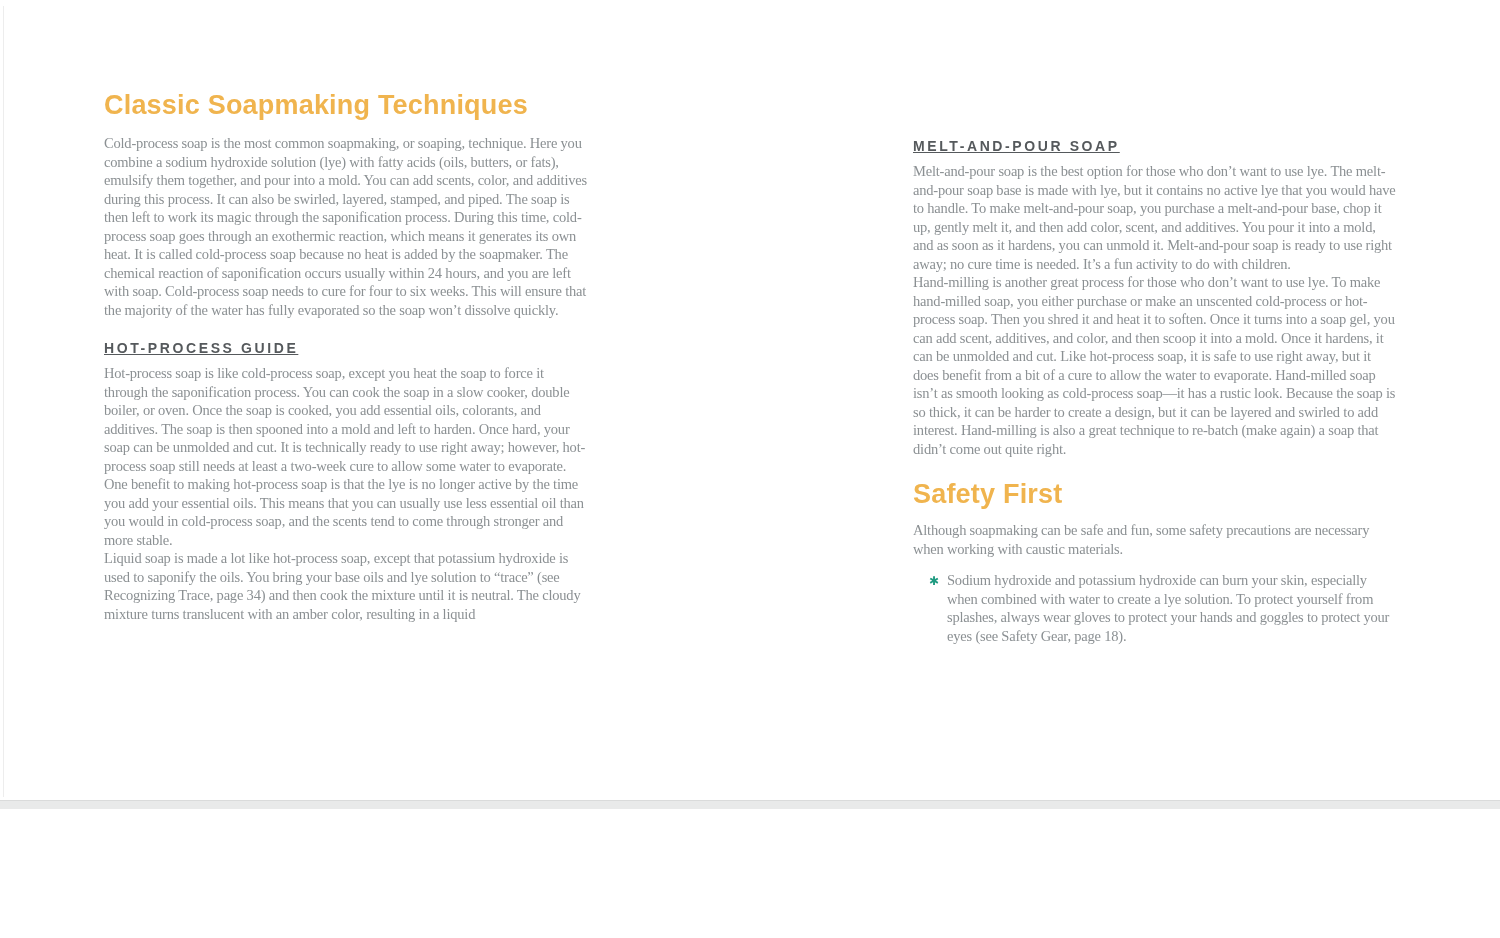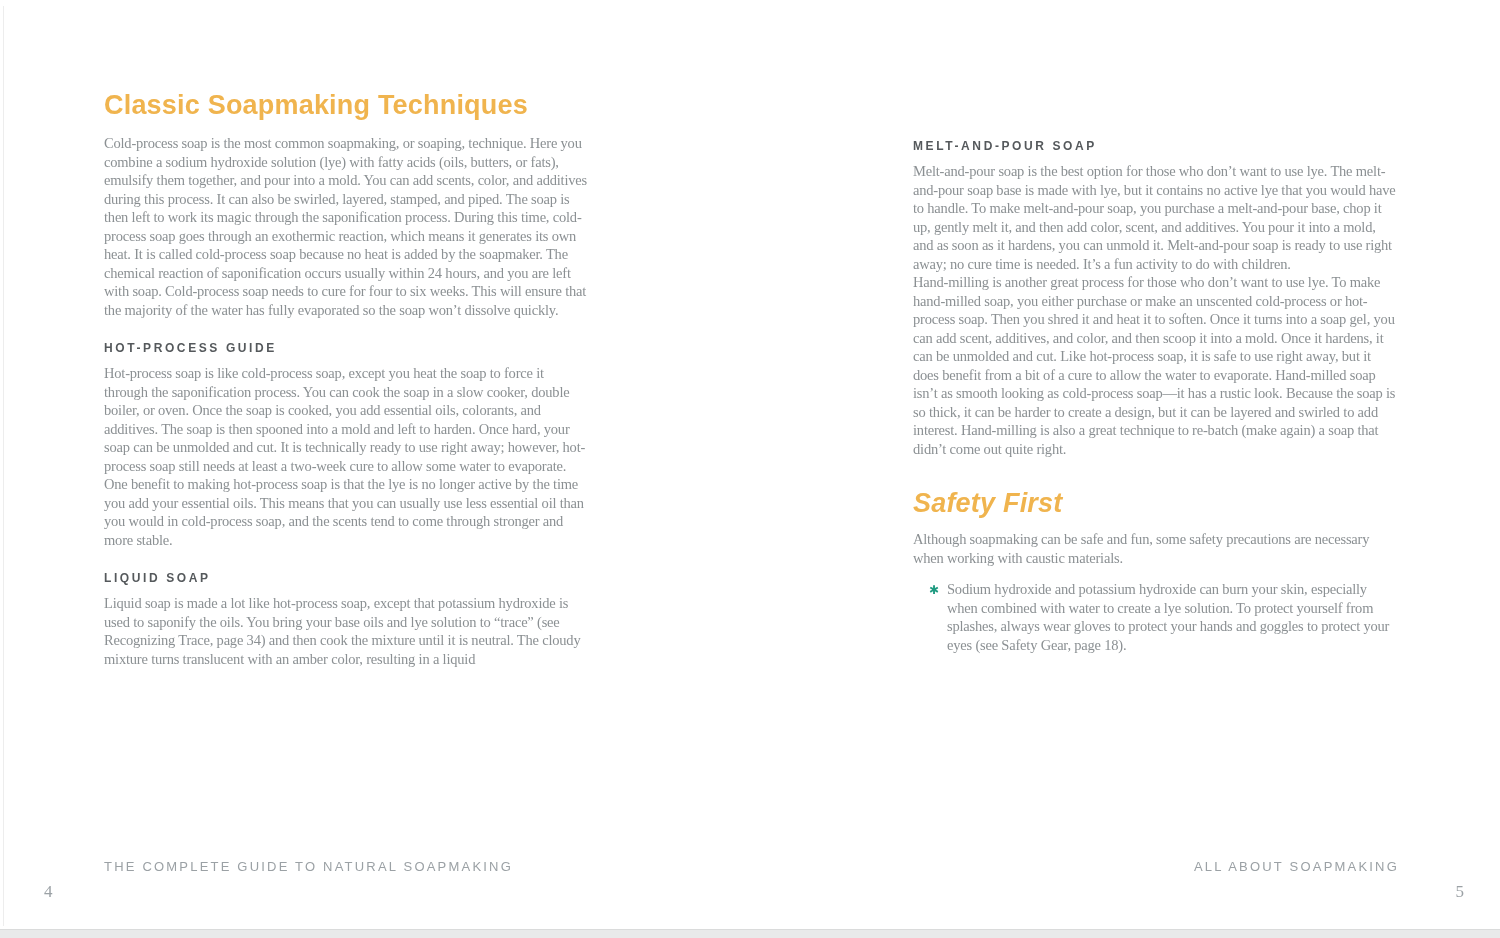--- a/index.html
+++ b/index.html
@@ -1,18 +1,18 @@
 <!DOCTYPE html>
 <html style="--accent-orange: #F0B44E; --accent-teal: #1E9A80; --heading-gray: #55595C; --body-gray: #8B9093; --footer-gray: #9BA1A5;"><head>
 <meta charset="utf-8">
 <style>
   html,body{margin:0;padding:0;background:#ffffff;}
   .spread{
     position:relative;
-    width:1500px;height:938px;
+    width:1500px;height:809px;
     background:#ffffff;
     font-family:"Liberation Serif","DejaVu Serif",serif;
     overflow:hidden;
   }
   
   .edge-left{
     position:absolute;left:3px;top:6px;bottom:12px;width:1px;
     background:#ededed;
   }
   
@@ -29,40 +29,40 @@
     font-family:"Liberation Sans","DejaVu Sans",sans-serif;
     font-weight:bold;
     font-size:27px;line-height:31px;
     letter-spacing:0.2px;
     color:var(--accent-orange,#F0B44E);
   }
   .section-heading{
     margin:21px 0 7px 0;
     font-family:"Liberation Sans","DejaVu Sans",sans-serif;
     font-weight:bold;
-    font-size:12px;line-height:17px;
+    font-size:14px;line-height:17px;
     letter-spacing:2.6px;
     color:var(--heading-gray,#55595C);
+    text-decoration:underline;
   }
   .body-text{
     margin:0;
     font-size:14.5px;line-height:18.5px;
     letter-spacing:-0.2px;
     color:var(--body-gray,#8B9093);
   }
   .body-text em{font-style:italic;}
 
   .safety-title{
-    margin:30px 0 11px 0;
+    margin:21px 0 11px 0;
     font-family:"Liberation Sans","DejaVu Sans",sans-serif;
     font-weight:bold;
     font-size:27px;line-height:31px;
     letter-spacing:0.2px;
     color:var(--accent-orange,#F0B44E);
-    font-style:italic;
   }
   .bullet-item{
     position:relative;
     margin:13px 0 0 18px;
     padding-left:16px;
   }
   .bullet-marker{
     position:absolute;left:-2px;top:1px;
     font-size:12px;line-height:18px;
     color:var(--accent-teal,#1E9A80);
@@ -93,21 +93,20 @@
   <div class="edge-left"></div>
 
   <div class="col col-left">
     <h1 class="chapter-title">Classic Soapmaking Techniques</h1>
 
     <p class="body-text">Cold-process soap is the most common soapmaking, or soaping, technique. Here you combine a sodium hydroxide solution (lye) with fatty acids (oils, butters, or fats), emulsify them together, and pour into a mold. You can add scents, color, and additives during this process. It can also be swirled, layered, stamped, and piped. The soap is then left to work its magic through the saponification process. During this time, cold-process soap goes through an exothermic reaction, which means it generates its own heat. It is called cold-process soap because no heat is added by the soapmaker. The chemical reaction of saponification occurs usually within 24 hours, and you are left with soap. Cold-process soap needs to cure for four to six weeks. This will ensure that the majority of the water has fully evaporated so the soap won’t dissolve quickly.</p>
 
     <h2 class="section-heading">HOT-PROCESS GUIDE</h2>
     <p class="body-text">Hot-process soap is like cold-process soap, except you heat the soap to force it through the saponification process. You can cook the soap in a slow cooker, double boiler, or oven. Once the soap is cooked, you add essential oils, colorants, and additives. The soap is then spooned into a mold and left to harden. Once hard, your soap can be unmolded and cut. It is technically ready to use right away; however, hot-process soap still needs at least a two-week cure to allow some water to evaporate. One benefit to making hot-process soap is that the lye is no longer active by the time you add your essential oils. This means that you can usually use less essential oil than you would in cold-process soap, and the scents tend to come through stronger and more stable.</p>
 
-    <h2 class="section-heading">LIQUID SOAP</h2>
     <p class="body-text">Liquid soap is made a lot like hot-process soap, except that potassium hydroxide is used to saponify the oils. You bring your base oils and lye solution to “trace” (see Recognizing Trace, page 34) and then cook the mixture until it is neutral. The cloudy mixture turns translucent with an amber color, resulting in a liquid</p>
   </div>
 
   <div class="col col-right">
 
     <h2 class="section-heading">MELT-AND-POUR SOAP</h2>
     <p class="body-text">Melt-and-pour soap is the best option for those who don’t want to use lye. The melt-and-pour soap base is made with lye, but it contains no active lye that you would have to handle. To make melt-and-pour soap, you purchase a melt-and-pour base, chop it up, gently melt it, and then add color, scent, and additives. You pour it into a mold, and as soon as it hardens, you can unmold it. Melt-and-pour soap is ready to use right away; no cure time is needed. It’s a fun activity to do with children.</p>
 
     <p class="body-text">Hand-milling is another great process for those who don’t want to use lye. To make hand-milled soap, you either purchase or make an unscented cold-process or hot-process soap. Then you shred it and heat it to soften. Once it turns into a soap gel, you can add scent, additives, and color, and then scoop it into a mold. Once it hardens, it can be unmolded and cut. Like hot-process soap, it is safe to use right away, but it does benefit from a bit of a cure to allow the water to evaporate. Hand-milled soap isn’t as smooth looking as cold-process soap—it has a rustic look. Because the soap is so thick, it can be harder to create a design, but it can be layered and swirled to add interest. Hand-milling is also a great technique to re-batch (make again) a soap that didn’t come out quite right.</p>
 

